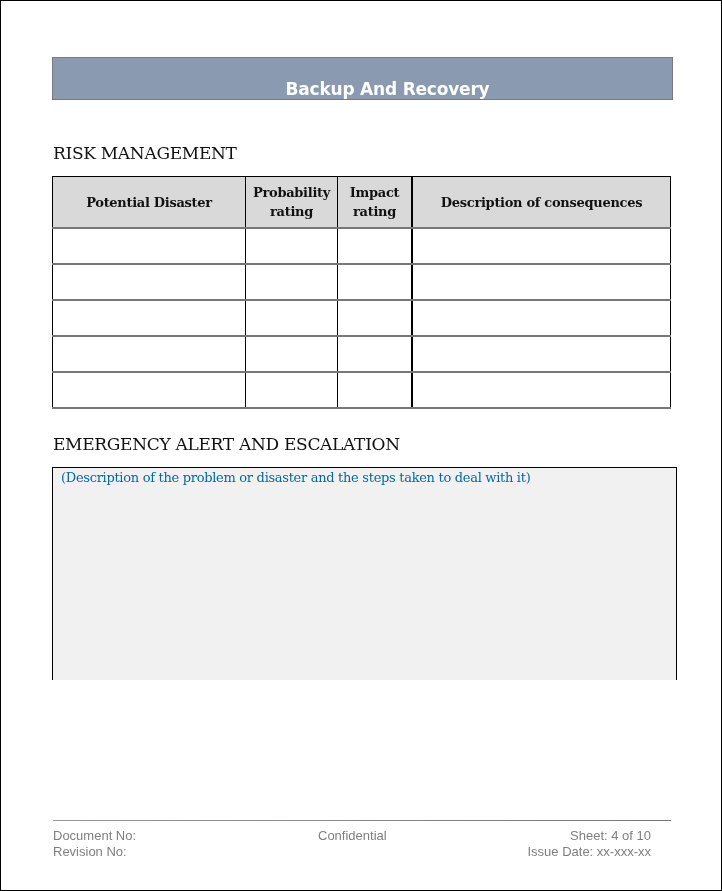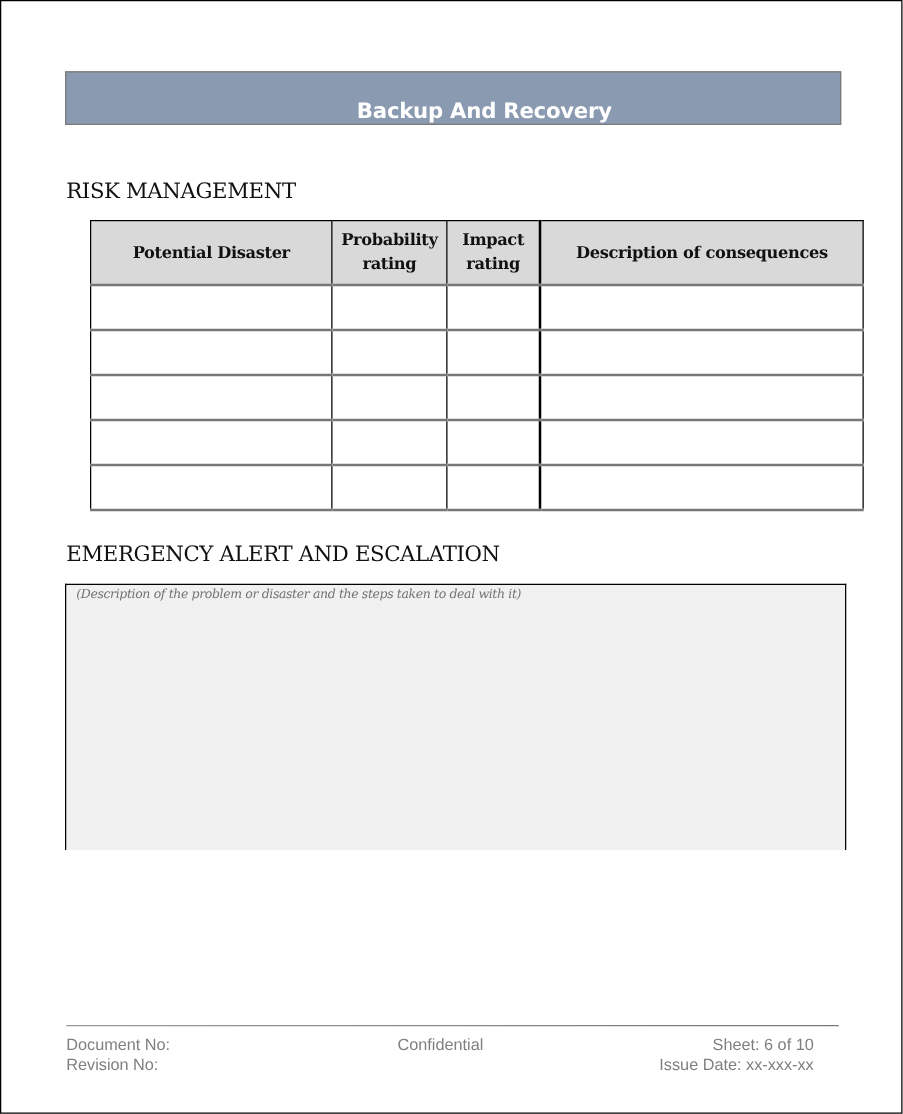--- a/index.html
+++ b/index.html
@@ -3,28 +3,28 @@
 <meta charset="utf-8">
 <style>
   html, body { margin: 0; padding: 0; }
   body { width: 722px; height: 891px; background: #ffffff; position: relative; overflow: hidden; }
   .page { position: absolute; left: 0; top: 0; width: 720px; height: 889px; border: 1px solid #000; background: #fff; }
   .banner { position: absolute; left: 51px; top: 56px; width: 619px; height: 41px; background: #8a9ab0; border: 1px solid #7a7a7a; display: flex; align-items: flex-end; justify-content: center; }
   .banner span { color: #ffffff; font-family: "DejaVu Sans", sans-serif; font-weight: bold; font-size: 17px; padding-left: 50px; letter-spacing: -0.2px; }
   .section-label { position: absolute; left: 52px; font-family: "DejaVu Serif", serif; font-size: 17px; color: #111; letter-spacing: -0.3px; }
   #risk-label { top: 142px; }
   #alert-label { top: 433px; }
-  table.risk { position: absolute; left: 51px; top: 175px; width: 619px; border-collapse: collapse; font-family: "DejaVu Serif", serif; margin-left: 20px; }
+  table.risk { position: absolute; left: 51px; top: 175px; width: 619px; border-collapse: collapse; font-family: "DejaVu Serif", serif; }
   table.risk th { background: #d9d9d9; font-weight: bold; font-size: 13px; color: #111; height: 50px; border: 1px solid #000; border-bottom: 2px solid #777; text-align: center; vertical-align: middle; line-height: 19px; padding: 0 2px; letter-spacing: -0.3px; }
   table.risk td { height: 32px; border-left: 1px solid #000; border-right: 1px solid #000; border-bottom: 2px solid #777; background: #fff; }
   table.risk td.c4 { border-left: 2px solid #000; }
   table.risk th.c4 { border-left: 2px solid #000; }
   .col1 { width: 188px; } .col2 { width: 87px; } .col3 { width: 69px; } .col4 { width: auto; }
   .alert-box { position: absolute; left: 51px; top: 466px; width: 623px; height: 212px; background: #f1f1f1; border-top: 1px solid #000; border-left: 1px solid #000; border-right: 1px solid #000; }
-  .alert-box span { position: absolute; left: 8px; top: 2px; font-family: "DejaVu Serif", serif; font-size: 10px; color: #737373; letter-spacing: -0.3px; font-style: italic; }
+  .alert-box span { position: absolute; left: 8px; top: 2px; font-family: "DejaVu Serif", serif; font-size: 13px; color: #0369a1; letter-spacing: -0.3px; }
   .footer-line { position: absolute; left: 52px; top: 819px; width: 618px; height: 1px; background: linear-gradient(to right, #999, #777); }
   .footer { position: absolute; font-family: "Liberation Sans", sans-serif; font-size: 13px; color: #7f7f7f; }
   #doc-no { left: 52px; top: 827px; }
   #rev-no { left: 52px; top: 843px; }
   #confidential { left: 317px; top: 827px; text-align: center; }
   #sheet { right: 70px; top: 827px; text-align: right; }
   #issue { right: 70px; top: 843px; text-align: left; }
 </style>
 </head>
 <body>
@@ -82,15 +82,15 @@
   <div class="section-label" id="alert-label">EMERGENCY ALERT AND ESCALATION</div>
 
   <div class="alert-box">
     <span>(Description of the problem or disaster and the steps taken to deal with it)</span>
   </div>
 
   <div class="footer-line"></div>
   <div class="footer" id="doc-no">Document No:</div>
   <div class="footer" id="rev-no">Revision No:</div>
   <div class="footer" id="confidential">Confidential</div>
-  <div class="footer" id="sheet">Sheet: 6 of 10</div>
+  <div class="footer" id="sheet">Sheet: 4 of 10</div>
   <div class="footer" id="issue">Issue Date: xx-xxx-xx</div>
 </div>
 
 </body></html>

